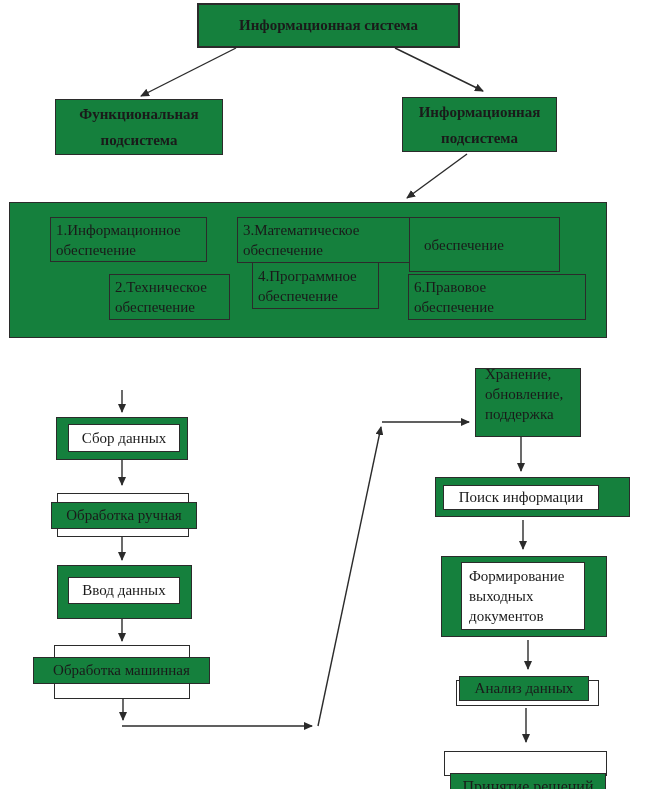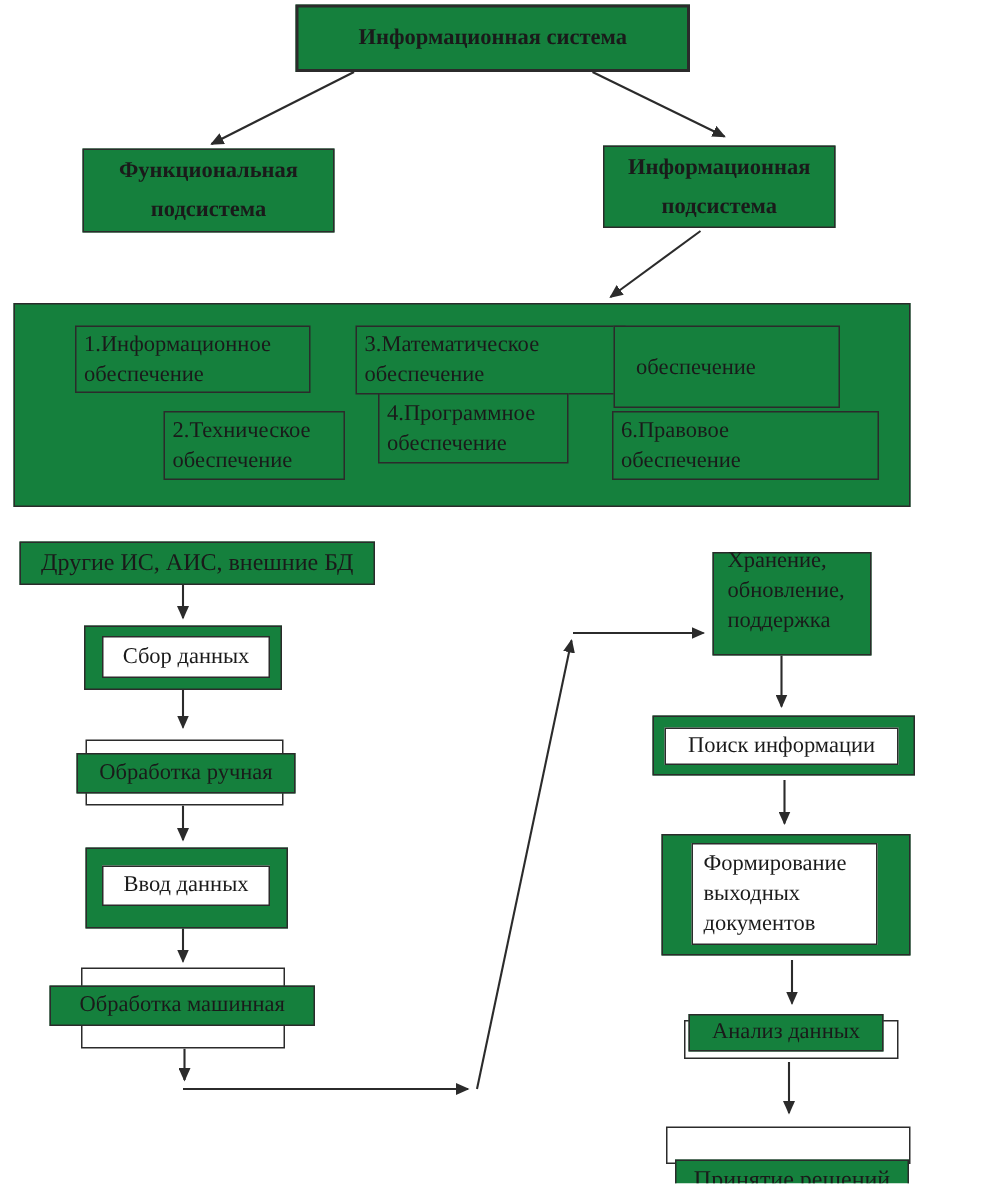--- a/index.html
+++ b/index.html
@@ -85,23 +85,20 @@
   <div class="box col f15" style="left:252px;top:262px;width:127px;height:47px;line-height:20px;padding:1px 5px;">
     <span>4.Программное</span>
     <span>обеспечение</span>
   </div>
 
   <div class="box col f15" style="left:408px;top:274px;width:178px;height:46px;line-height:20px;padding:1px 5px;">
     <span>6.Правовое</span>
     <span>обеспечение</span>
   </div>
 
-  <div class="box center f16" style="left:13px;top:361px;width:237px;height:29px;">
-    <span>Другие ИС, АИС, внешние БД</span>
-  </div>
 
   <div class="box" style="left:56px;top:417px;width:132px;height:43px;">
     <div class="inner center f15" style="left:11px;top:6px;width:112px;height:28px;">
       <span>Сбор данных</span>
     </div>
   </div>
 
   <div class="backrect" style="left:57px;top:493px;width:132px;height:44px;"></div>
   <div class="box center f15" style="left:51px;top:502px;width:146px;height:27px;">
     <span>Обработка ручная</span>
@@ -117,21 +114,21 @@
   <div class="box center f15" style="left:33px;top:657px;width:177px;height:27px;">
     <span>Обработка машинная</span>
   </div>
 
   <div class="box col f15" style="left:475px;top:368px;width:106px;height:69px;line-height:20px;padding:2px 2px 20px 9px;">
     <span>Хранение,</span>
     <span>обновление,</span>
     <span>поддержка</span>
   </div>
 
-  <div class="box" style="left:435px;top:477px;width:175px;height:40px;">
+  <div class="box" style="left:435px;top:477px;width:195px;height:40px;">
     <div class="inner center f15" style="left:7px;top:7px;width:156px;height:25px;">
       <span>Поиск информации</span>
     </div>
   </div>
 
   <div class="box" style="left:441px;top:556px;width:166px;height:81px;">
     <div class="inner col f15" style="left:19px;top:5px;width:124px;height:68px;line-height:20px;padding-left:7px;">
       <span>Формирование</span>
       <span>выходных</span>
       <span>документов</span>

